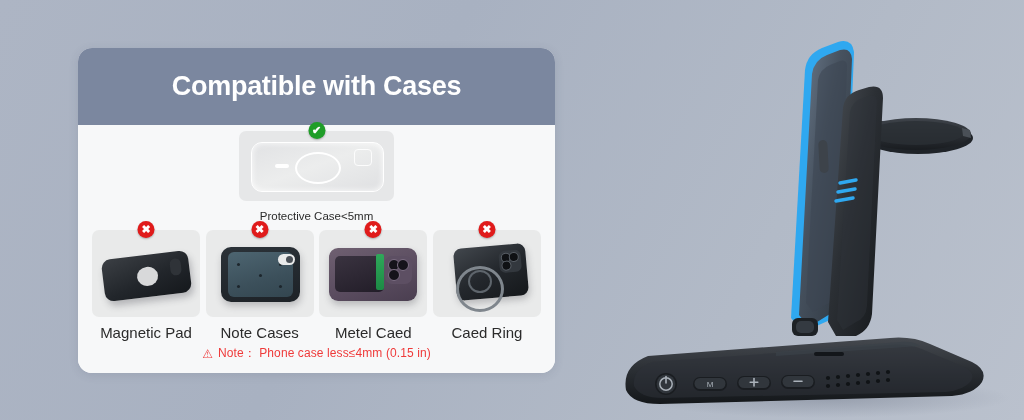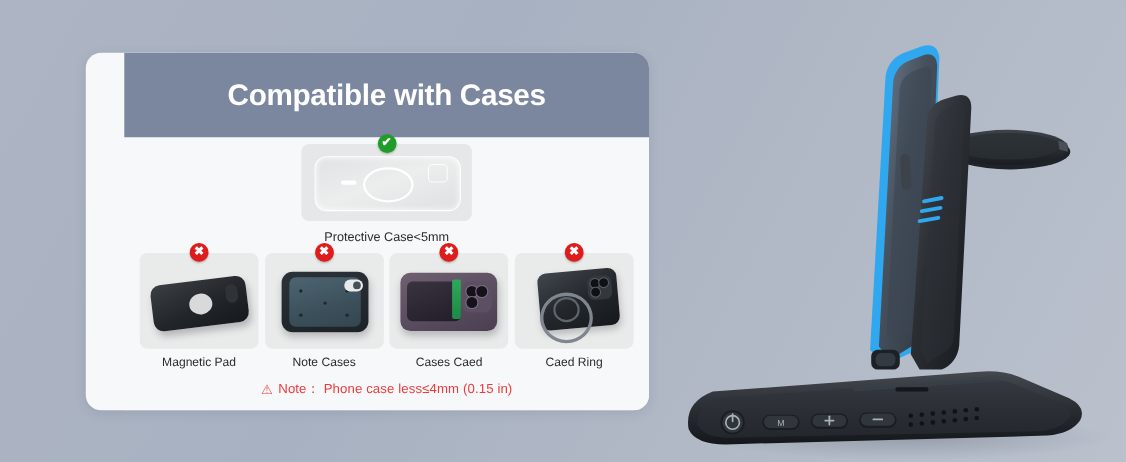--- a/index.html
+++ b/index.html
@@ -19,21 +19,20 @@
   #info-card {
     position: absolute;
     left: 78px;
     top: 48px;
     width: 477px;
     height: 325px;
     border-radius: 14px;
     background: #f7f8f9;
     overflow: hidden;
     box-shadow: 0 2px 10px rgba(60,70,90,0.13);
-    padding-left: 35px;
   }
   #card-header {
     height: 77px;
     background: #7b879f;
     display: flex;
     align-items: center;
     justify-content: center;
   }
   #card-title {
     color: #ffffff;
@@ -152,21 +151,21 @@
   .case-thumb {
     width: 108px;
     height: 87px;
     border-radius: 7px;
     background: #e9eaea;
     position: relative;
     overflow: hidden;
   }
   .case-label {
     margin-top: 7px;
-    font-size: 11px;
+    font-size: 15px;
     color: #2b2b2b;
     white-space: nowrap;
   }
 
   
   .art-magpad {
     position: absolute;
     left: 11px;
     top: 25px;
     width: 87px;
@@ -431,21 +430,21 @@
               <div class="wallet"></div>
               <div class="greencard"></div>
               <div class="camblock">
                 <i style="left:3px;top:3px;"></i>
                 <i style="right:3px;top:3px;"></i>
                 <i style="left:3px;bottom:3px;"></i>
               </div>
             </div>
           </div>
         </div>
-        <div class="case-label">Cases Caed</div>
+        <div class="case-label">Metel Caed</div>
       </div>
 
       <div class="case-item">
         <div class="thumb-wrap">
           <div class="badge no">✖</div>
           <div class="case-thumb">
             <div class="art-ring">
               <div class="camblock">
                 <i style="left:2px;top:2px;"></i>
                 <i style="right:2px;top:2px;"></i>

